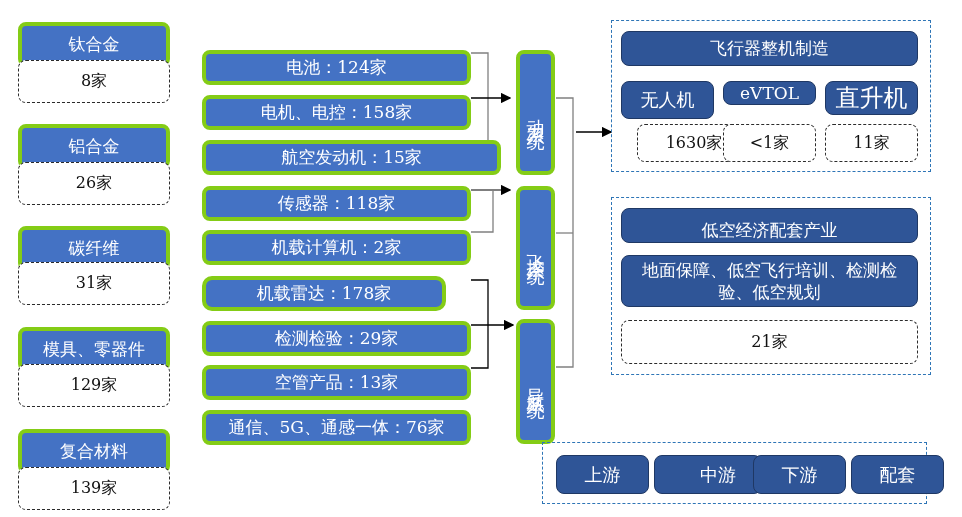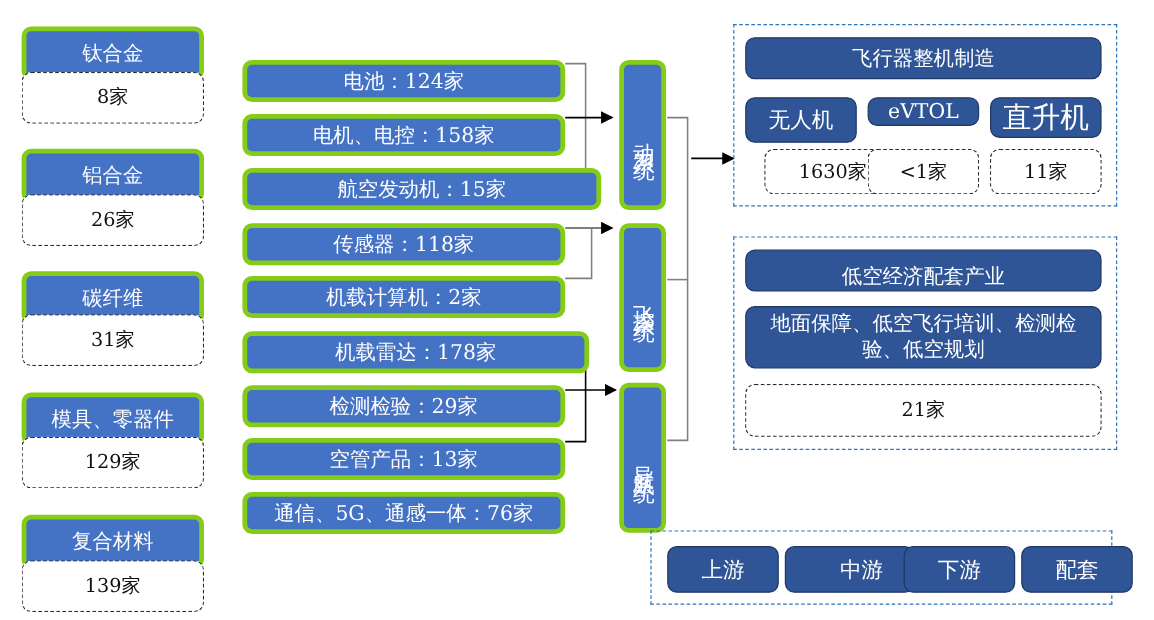--- a/index.html
+++ b/index.html
@@ -83,21 +83,21 @@
   </div>
 <div class="box blue" style="left:202px;top:126px;width:299px;height:35px;text-align:right;">
     <span>航空发动机：15家</span>
   </div>
 <div class="box blue" style="left:202px;top:172px;width:269px;height:35px;">
     <span>传感器：118家</span>
   </div>
 <div class="box blue" style="left:202px;top:216px;width:269px;height:35px;">
     <span>机载计算机：2家</span>
   </div>
-<div class="box blue" style="left:202px;top:262px;width:289px;height:35px;">
+<div class="box blue" style="left:202px;top:262px;width:244px;height:35px;border-radius:10px;">
     <span>机载雷达：178家</span>
   </div>
 <div class="box blue" style="left:202px;top:307px;width:269px;height:35px;">
     <span>检测检验：29家</span>
   </div>
 <div class="box blue" style="left:202px;top:351px;width:269px;height:35px;">
     <span>空管产品：13家</span>
   </div>
 <div class="box blue" style="left:202px;top:396px;width:269px;height:35px;">
     <span>通信、5G、通感一体：76家</span>

